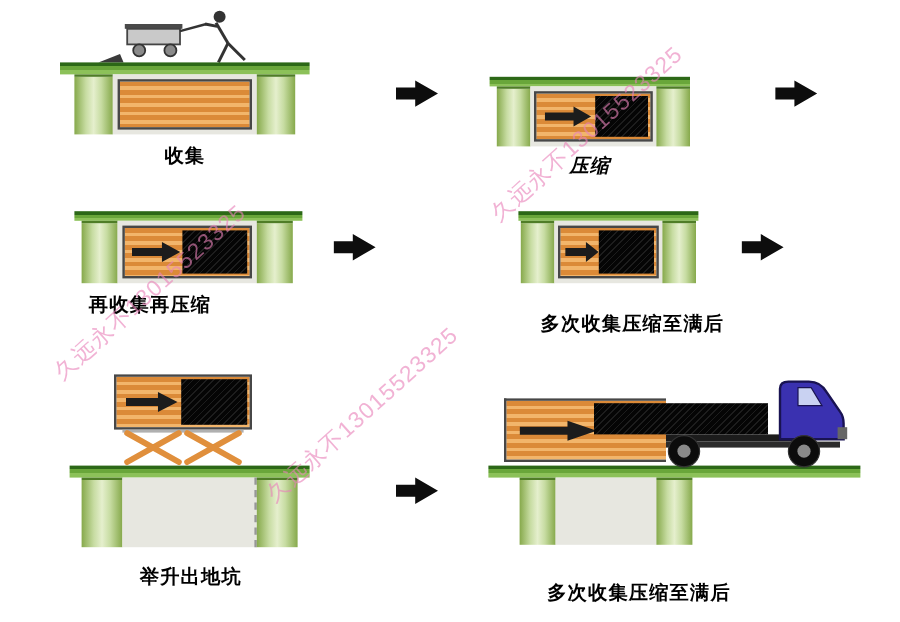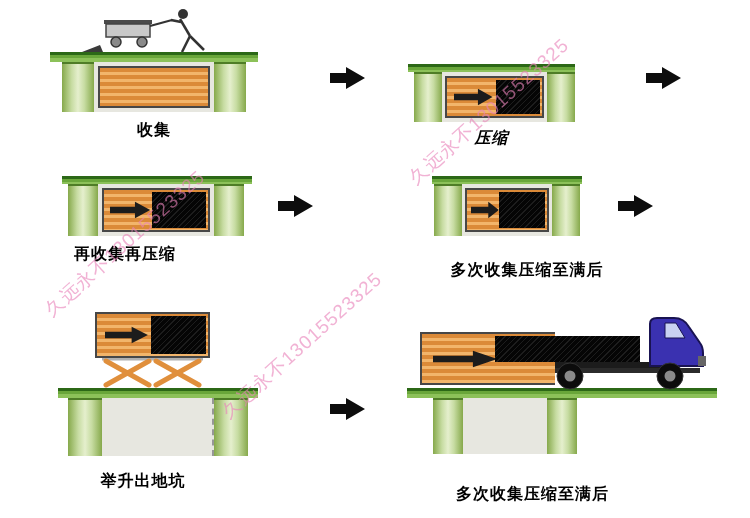--- a/index.html
+++ b/index.html
@@ -150,21 +150,21 @@
         <line x1="6" y1="27" x2="49" y2="3" stroke="#e08f3c" stroke-width="5" stroke-linecap="round"></line>
         <line x1="6" y1="3" x2="49" y2="27" stroke="#e08f3c" stroke-width="5" stroke-linecap="round"></line>
         <line x1="56" y1="27" x2="99" y2="3" stroke="#e08f3c" stroke-width="5" stroke-linecap="round"></line>
         <line x1="56" y1="3" x2="99" y2="27" stroke="#e08f3c" stroke-width="5" stroke-linecap="round"></line>
       </svg>
     </div>
     <div class="ground" style="left:0;top:83px;width:200px;height:10px;"></div>
     <div class="wall" style="left:10px;top:93px;width:34px;height:58px;"></div>
     <div class="inner dashed-right" style="left:44px;top:93px;width:112px;height:58px;"></div>
     <div class="wall" style="left:156px;top:93px;width:34px;height:58px;"></div>
-    <div class="caption" style="left:0;top:166px;width:170px;">举升出地坑</div>
+    <div class="caption" style="left:16px;top:166px;width:170px;">举升出地坑</div>
   </div>
 
   <div class="panel" style="left:405px;top:300px;width:312px;height:205px;">
     <div class="illu" style="left:105px;top:2px;width:200px;height:92px;z-index:2;">
       <svg viewBox="0 0 200 92">
         <rect x="30" y="60" width="125" height="6" fill="#1c1c1c"></rect>
         <rect x="30" y="66" width="160" height="5" fill="#2b2b2b"></rect>
         <path d="M140,64 L140,22 Q140,16 147,16 L164,16 Q174,16 179,25 L190,41 Q193,45 193,51 L193,64 Z" fill="#3a31b0" stroke="#191352" stroke-width="2"></path>
         <polygon points="155,21 166,21 175,36 155,36" fill="#c9d2f2" stroke="#191352" stroke-width="1"></polygon>
         <rect x="188" y="54" width="8" height="10" fill="#666"></rect>

